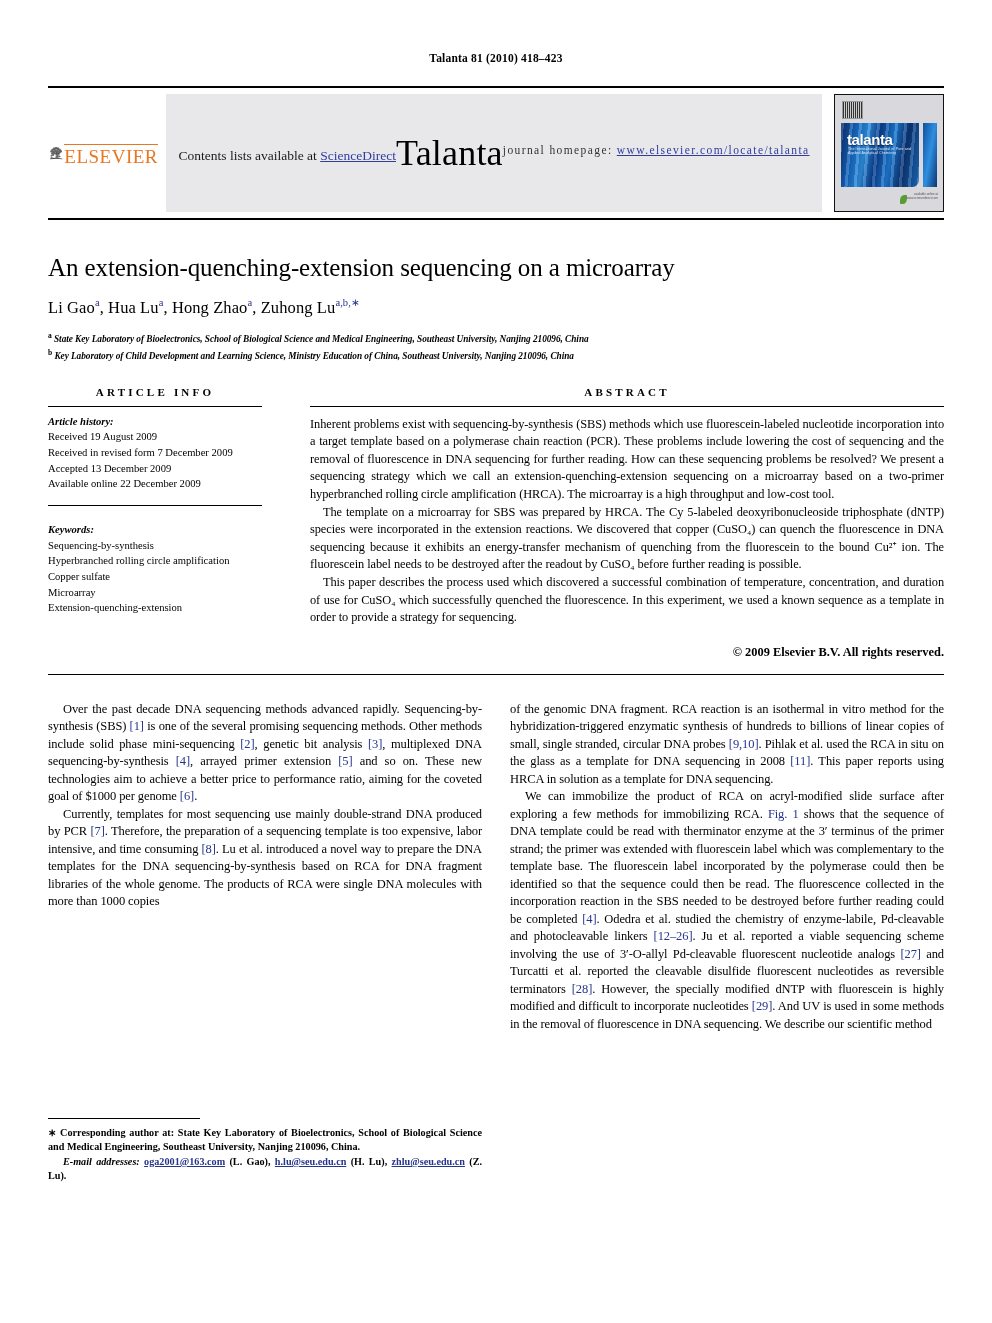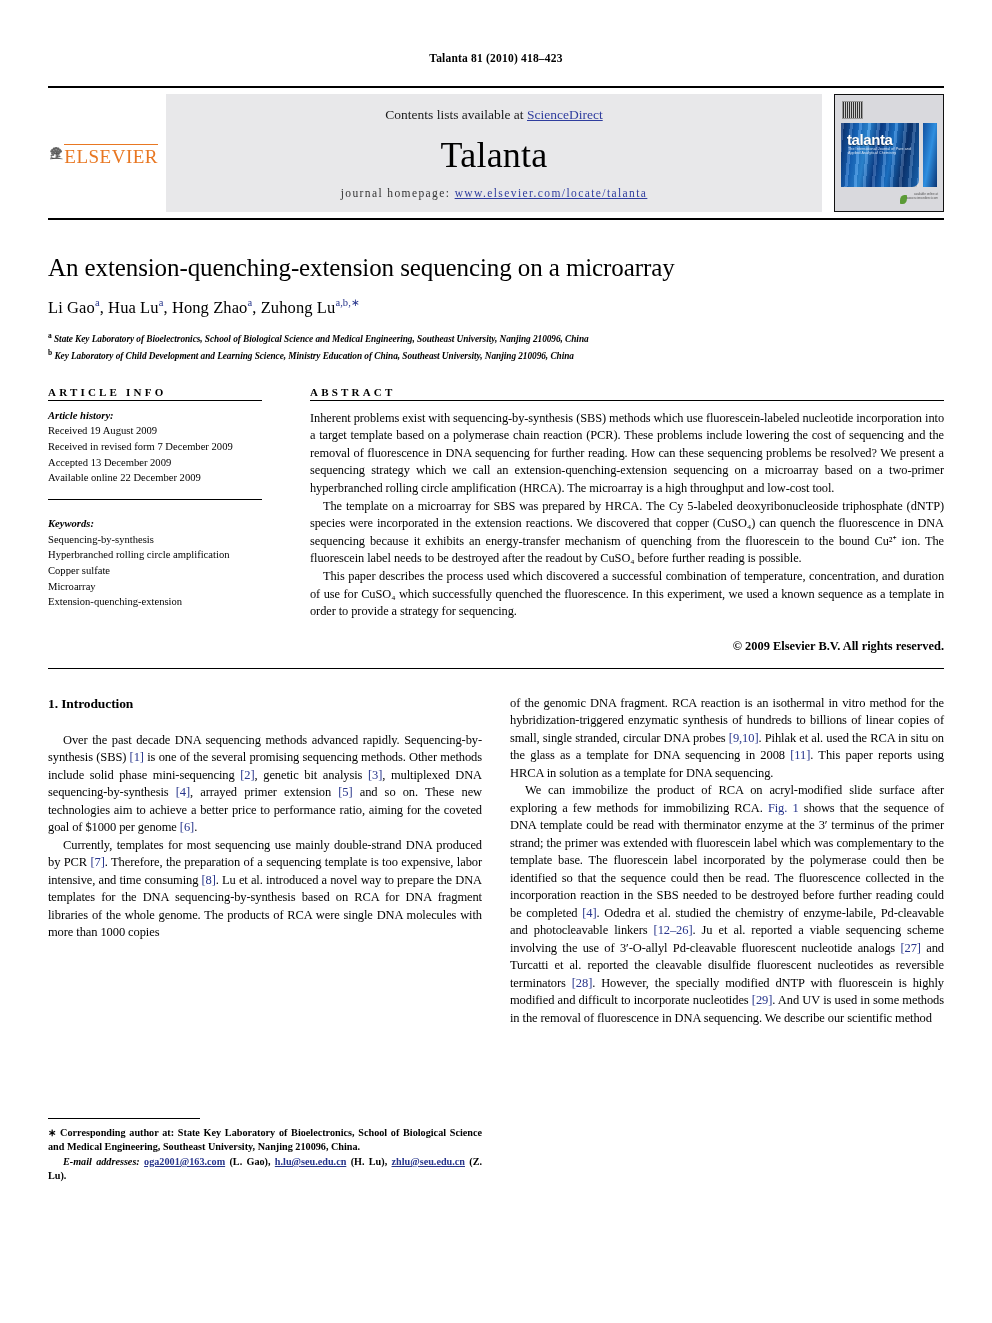--- a/index.html
+++ b/index.html
@@ -64,21 +64,21 @@
     line-height: 1;
     border-top: 1.4px solid #E87722;
     padding-top: 2px;
     margin-top: 1px;
   }
   .masthead-center {
     flex: 1 1 auto;
     background: #e8e8ea;
     margin: 6px 6px 6px 8px;
     display: flex;
-    flex-direction: column;
+    flex-direction: row;
     align-items: center;
     justify-content: center;
     position: relative;
   }
   .contents-line {
     font-size: 13.5px;
     color: #1a1a1a;
     margin-top: 6px;
   }
   .contents-line .sd-link {
@@ -216,21 +216,22 @@
   .abstract-col {
     flex: 1 1 auto;
     padding-left: 22px;
     box-sizing: border-box;
   }
   .sec-head {
     font-family: "Liberation Serif", serif;
     font-weight: bold;
     font-size: 11px;
     letter-spacing: 3.2px;
-    margin-bottom: 2px;
+    margin-bottom: 8px;
+    text-align: center;
   }
   .rule-thin { border-top: 1.1px solid #000; }
   .info-body {
     font-size: 10.6px;
     line-height: 1.48;
     padding-top: 7px;
   }
   .info-body .it {
     font-style: italic;
     font-weight: bold;
@@ -424,21 +425,20 @@
         <p>This paper describes the process used which discovered a successful combination of temperature, concentration, and duration of use for CuSO₄ which successfully quenched the fluorescence. In this experiment, we used a known sequence as a template in order to provide a strategy for sequencing.</p>
       </div>
       <div class="copyright">© 2009 Elsevier B.V. All rights reserved.</div>
     </div>
   </div>
 
   <div class="body-rule"></div>
 
   <div class="columns">
     <div class="col">
-      <h2 class="section-head">1. Introduction</h2>
       <p class="indent">Over the past decade DNA sequencing methods advanced rapidly. Sequencing-by-synthesis (SBS) <span class="ref">[1]</span> is one of the several promising sequencing methods. Other methods include solid phase mini-sequencing <span class="ref">[2]</span>, genetic bit analysis <span class="ref">[3]</span>, multiplexed DNA sequencing-by-synthesis <span class="ref">[4]</span>, arrayed primer extension <span class="ref">[5]</span> and so on. These new technologies aim to achieve a better price to performance ratio, aiming for the coveted goal of $1000 per genome <span class="ref">[6]</span>.</p>
       <p class="indent">Currently, templates for most sequencing use mainly double-strand DNA produced by PCR <span class="ref">[7]</span>. Therefore, the preparation of a sequencing template is too expensive, labor intensive, and time consuming <span class="ref">[8]</span>. Lu et al. introduced a novel way to prepare the DNA templates for the DNA sequencing-by-synthesis based on RCA for DNA fragment libraries of the whole genome. The products of RCA were single DNA molecules with more than 1000 copies</p>
     </div>
     <div class="col">
       <p>of the genomic DNA fragment. RCA reaction is an isothermal in vitro method for the hybridization-triggered enzymatic synthesis of hundreds to billions of linear copies of small, single stranded, circular DNA probes <span class="ref">[9,10]</span>. Pihlak et al. used the RCA in situ on the glass as a template for DNA sequencing in 2008 <span class="ref">[11]</span>. This paper reports using HRCA in solution as a template for DNA sequencing.</p>
       <p class="indent">We can immobilize the product of RCA on acryl-modified slide surface after exploring a few methods for immobilizing RCA. <span class="ref">Fig. 1</span> shows that the sequence of DNA template could be read with therminator enzyme at the 3′ terminus of the primer strand; the primer was extended with fluorescein label which was complementary to the template base. The fluorescein label incorporated by the polymerase could then be identified so that the sequence could then be read. The fluorescence collected in the incorporation reaction in the SBS needed to be destroyed before further reading could be completed <span class="ref">[4]</span>. Odedra et al. studied the chemistry of enzyme-labile, Pd-cleavable and photocleavable linkers <span class="ref">[12–26]</span>. Ju et al. reported a viable sequencing scheme involving the use of 3′-O-allyl Pd-cleavable fluorescent nucleotide analogs <span class="ref">[27]</span> and Turcatti et al. reported the cleavable disulfide fluorescent nucleotides as reversible terminators <span class="ref">[28]</span>. However, the specially modified dNTP with fluorescein is highly modified and difficult to incorporate nucleotides <span class="ref">[29]</span>. And UV is used in some methods in the removal of fluorescence in DNA sequencing. We describe our scientific method</p>
     </div>
   </div>
 
   <div class="footnote-area">

